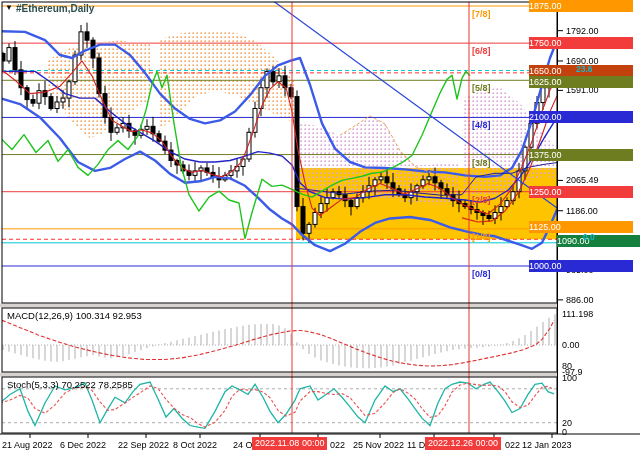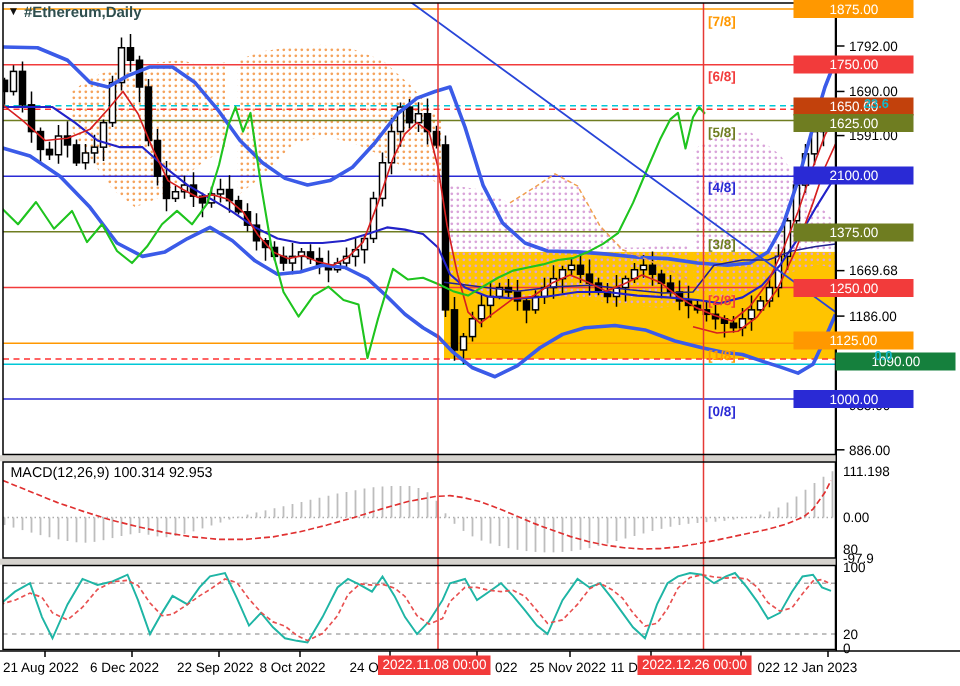--- a/index.html
+++ b/index.html
@@ -3,22 +3,22 @@
 <meta charset="utf-8">
 <style>
   html,body{margin:0;padding:0;background:#fff;}
   .chart-wrap{position:relative;width:640px;height:457px;background:#ffffff;
     font-family:"Liberation Sans",sans-serif;overflow:hidden;}
   svg{position:absolute;left:0;top:0;}
   .sym-title{position:absolute;left:16px;top:3px;font-size:10px;color:#2F4F4F;font-weight:bold;}
   .tri{position:absolute;left:5px;top:3px;font-size:8px;color:#111;}
   .panel-label{position:absolute;left:7px;font-size:9.5px;color:#000;}
   .price-tick{position:absolute;left:566px;font-size:9px;color:#000;}
-  .badge{position:absolute;left:529px;width:80px;height:12px;box-sizing:border-box;
-    color:#fff;font-size:9px;line-height:12px;padding-left:24px;}
+  .badge{position:absolute;left:529px;width:104px;height:12px;box-sizing:border-box;
+    color:#fff;font-size:9px;line-height:12px;padding-left:0;}
   .murrey{position:absolute;left:472px;font-size:9px;font-weight:bold;background:transparent;}
   .fib-lbl{position:absolute;font-size:8.5px;color:#14B8C9;font-weight:bold;}
   .date-lbl{position:absolute;top:440px;font-size:9px;color:#000;}
   .date-badge{position:absolute;top:437px;height:13px;color:#fff;font-size:9px;line-height:13px;
     padding:0 3px;}
   .axis-ind{position:absolute;left:562px;font-size:9px;color:#000;}
 </style>
 </head>
 <body>
 
@@ -386,26 +386,30 @@
       <line x1="558" y1="299.87146" x2="563" y2="299.87146" stroke="#000"></line>
     </svg>
 
   <span class="tri">▼</span>
   <span class="sym-title">#Ethereum,Daily</span>
 
   <div class="panel-label" style="top:310px;">
     <span>MACD(12,26,9)</span>
     <span>100.314 92.953</span>
   </div>
+  <div class="panel-label" style="top:379px;">
+    <span>Stoch(5,3,3)</span>
+    <span>70.2522 78.2585</span>
+  </div>
 
   <div id="price-axis">
       <div class="price-tick" style="top: 25.6626px;">1792.00</div>
       <div class="price-tick" style="top: 55.9709px;">1690.00</div>
       <div class="price-tick" style="top: 85.3878px;">1591.00</div>
-      <div class="price-tick" style="top: 175.421px;">1669.68</div>
+      <div class="price-tick" style="top: 175.421px;">2065.49</div>
       <div class="price-tick" style="top: 205.729px;">1186.00</div>
       <div class="price-tick" style="top: 265.455px;">985.00</div>
       <div class="price-tick" style="top: 294.871px;">886.00</div>
       <div class="badge" style="top: 0px; background: rgb(255, 152, 0);">1875.00</div>
       <div class="badge" style="top: 37.1425px; background: rgb(242, 59, 59);">1750.00</div>
       <div class="badge" style="top: 64.8565px; background: #c2410c;">1650.00</div>
       <div class="badge" style="top: 76.285px; background: rgb(111, 125, 33);">1625.00</div>
       <div class="badge" style="top: 111.427px; background: rgb(42, 42, 213);">2100.00</div>
       <div class="badge" style="top: 148.57px; background: rgb(111, 125, 33);">1375.00</div>
       <div class="badge" style="top: 185.713px; background: rgb(242, 59, 59);">1250.00</div>

